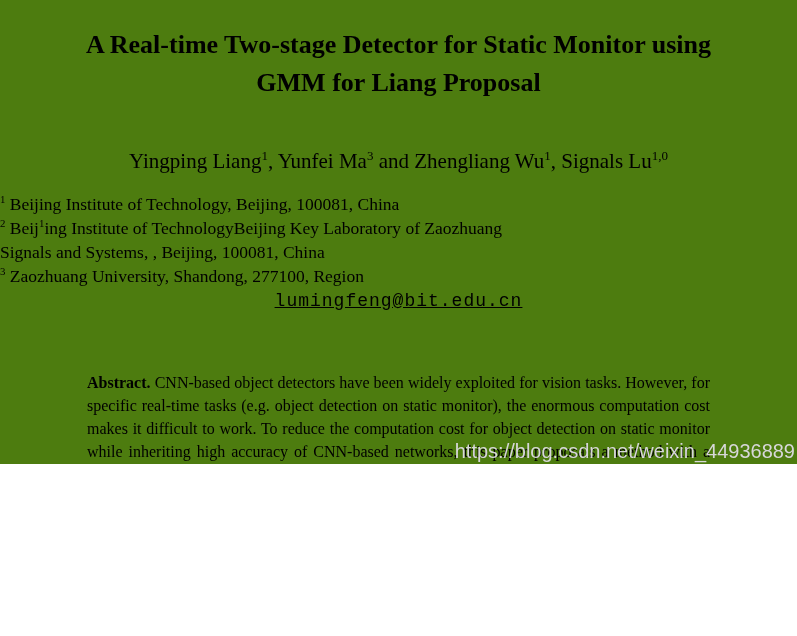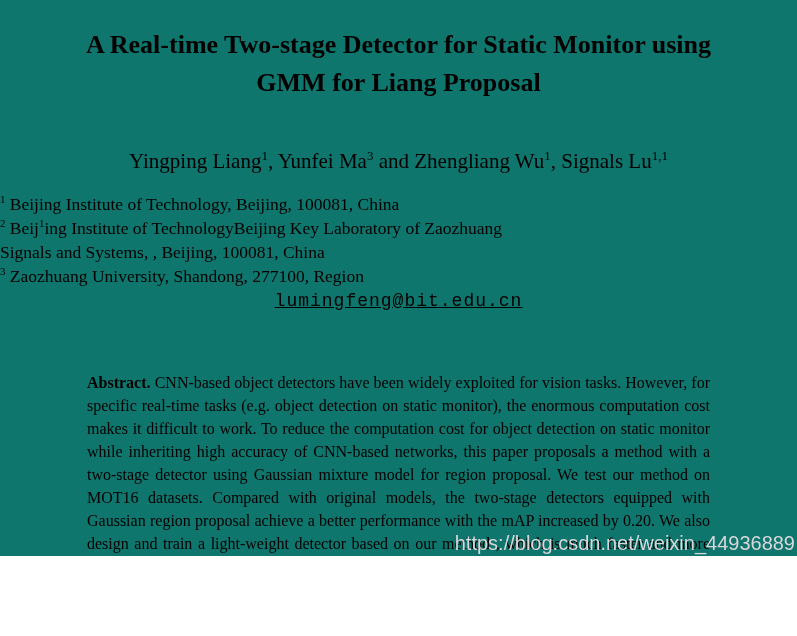--- a/index.html
+++ b/index.html
@@ -3,22 +3,22 @@
 <meta charset="utf-8">
 <style>
   html, body {
     margin: 0;
     padding: 0;
     background: #ffffff;
   }
   .page {
     position: relative;
     width: 797px;
-    height: 556px;
-    background: #0f766e;
+    height: 464px;
+    background: #4d7c0f;
     color: #000000;
     font-family: "Liberation Serif", serif;
     overflow: hidden;
   }
   .title {
     padding-top: 26px;
     text-align: center;
     font-weight: bold;
     font-size: 26px;
     line-height: 38px;
@@ -70,21 +70,21 @@
 <body>
 
 <div class="page">
 
   <h1 class="title" style="margin:0;">
     <div>A Real-time Two-stage Detector for Static Monitor using</div>
     <div>GMM for Liang Proposal</div>
   </h1>
 
   <div class="authors">
-    <span>Yingping Liang</span><sup>1</sup><span>, </span><span>Yunfei Ma</span><sup>3</sup><span> and </span><span>Zhengliang Wu</span><sup>1</sup><span>, </span><span>Signals Lu</span><sup>1,1</sup>
+    <span>Yingping Liang</span><sup>1</sup><span>, </span><span>Yunfei Ma</span><sup>3</sup><span> and </span><span>Zhengliang Wu</span><sup>1</sup><span>, </span><span>Signals Lu</span><sup>1,0</sup>
   </div>
 
   <div class="affiliations">
     <div><sup>1</sup><span> Beijing Institute of Technology, Beijing, 100081, China</span></div>
     <div><sup>2</sup><span> Beij</span><sup>1</sup><span>ing Institute of TechnologyBeijing Key Laboratory of Zaozhuang</span></div>
     <div><span>Signals and Systems, , Beijing, 100081, China</span></div>
     <div><sup>3</sup><span> Zaozhuang University, Shandong, 277100, Region</span></div>
   </div>
 
   <div class="email">lumingfeng@bit.edu.cn</div>

